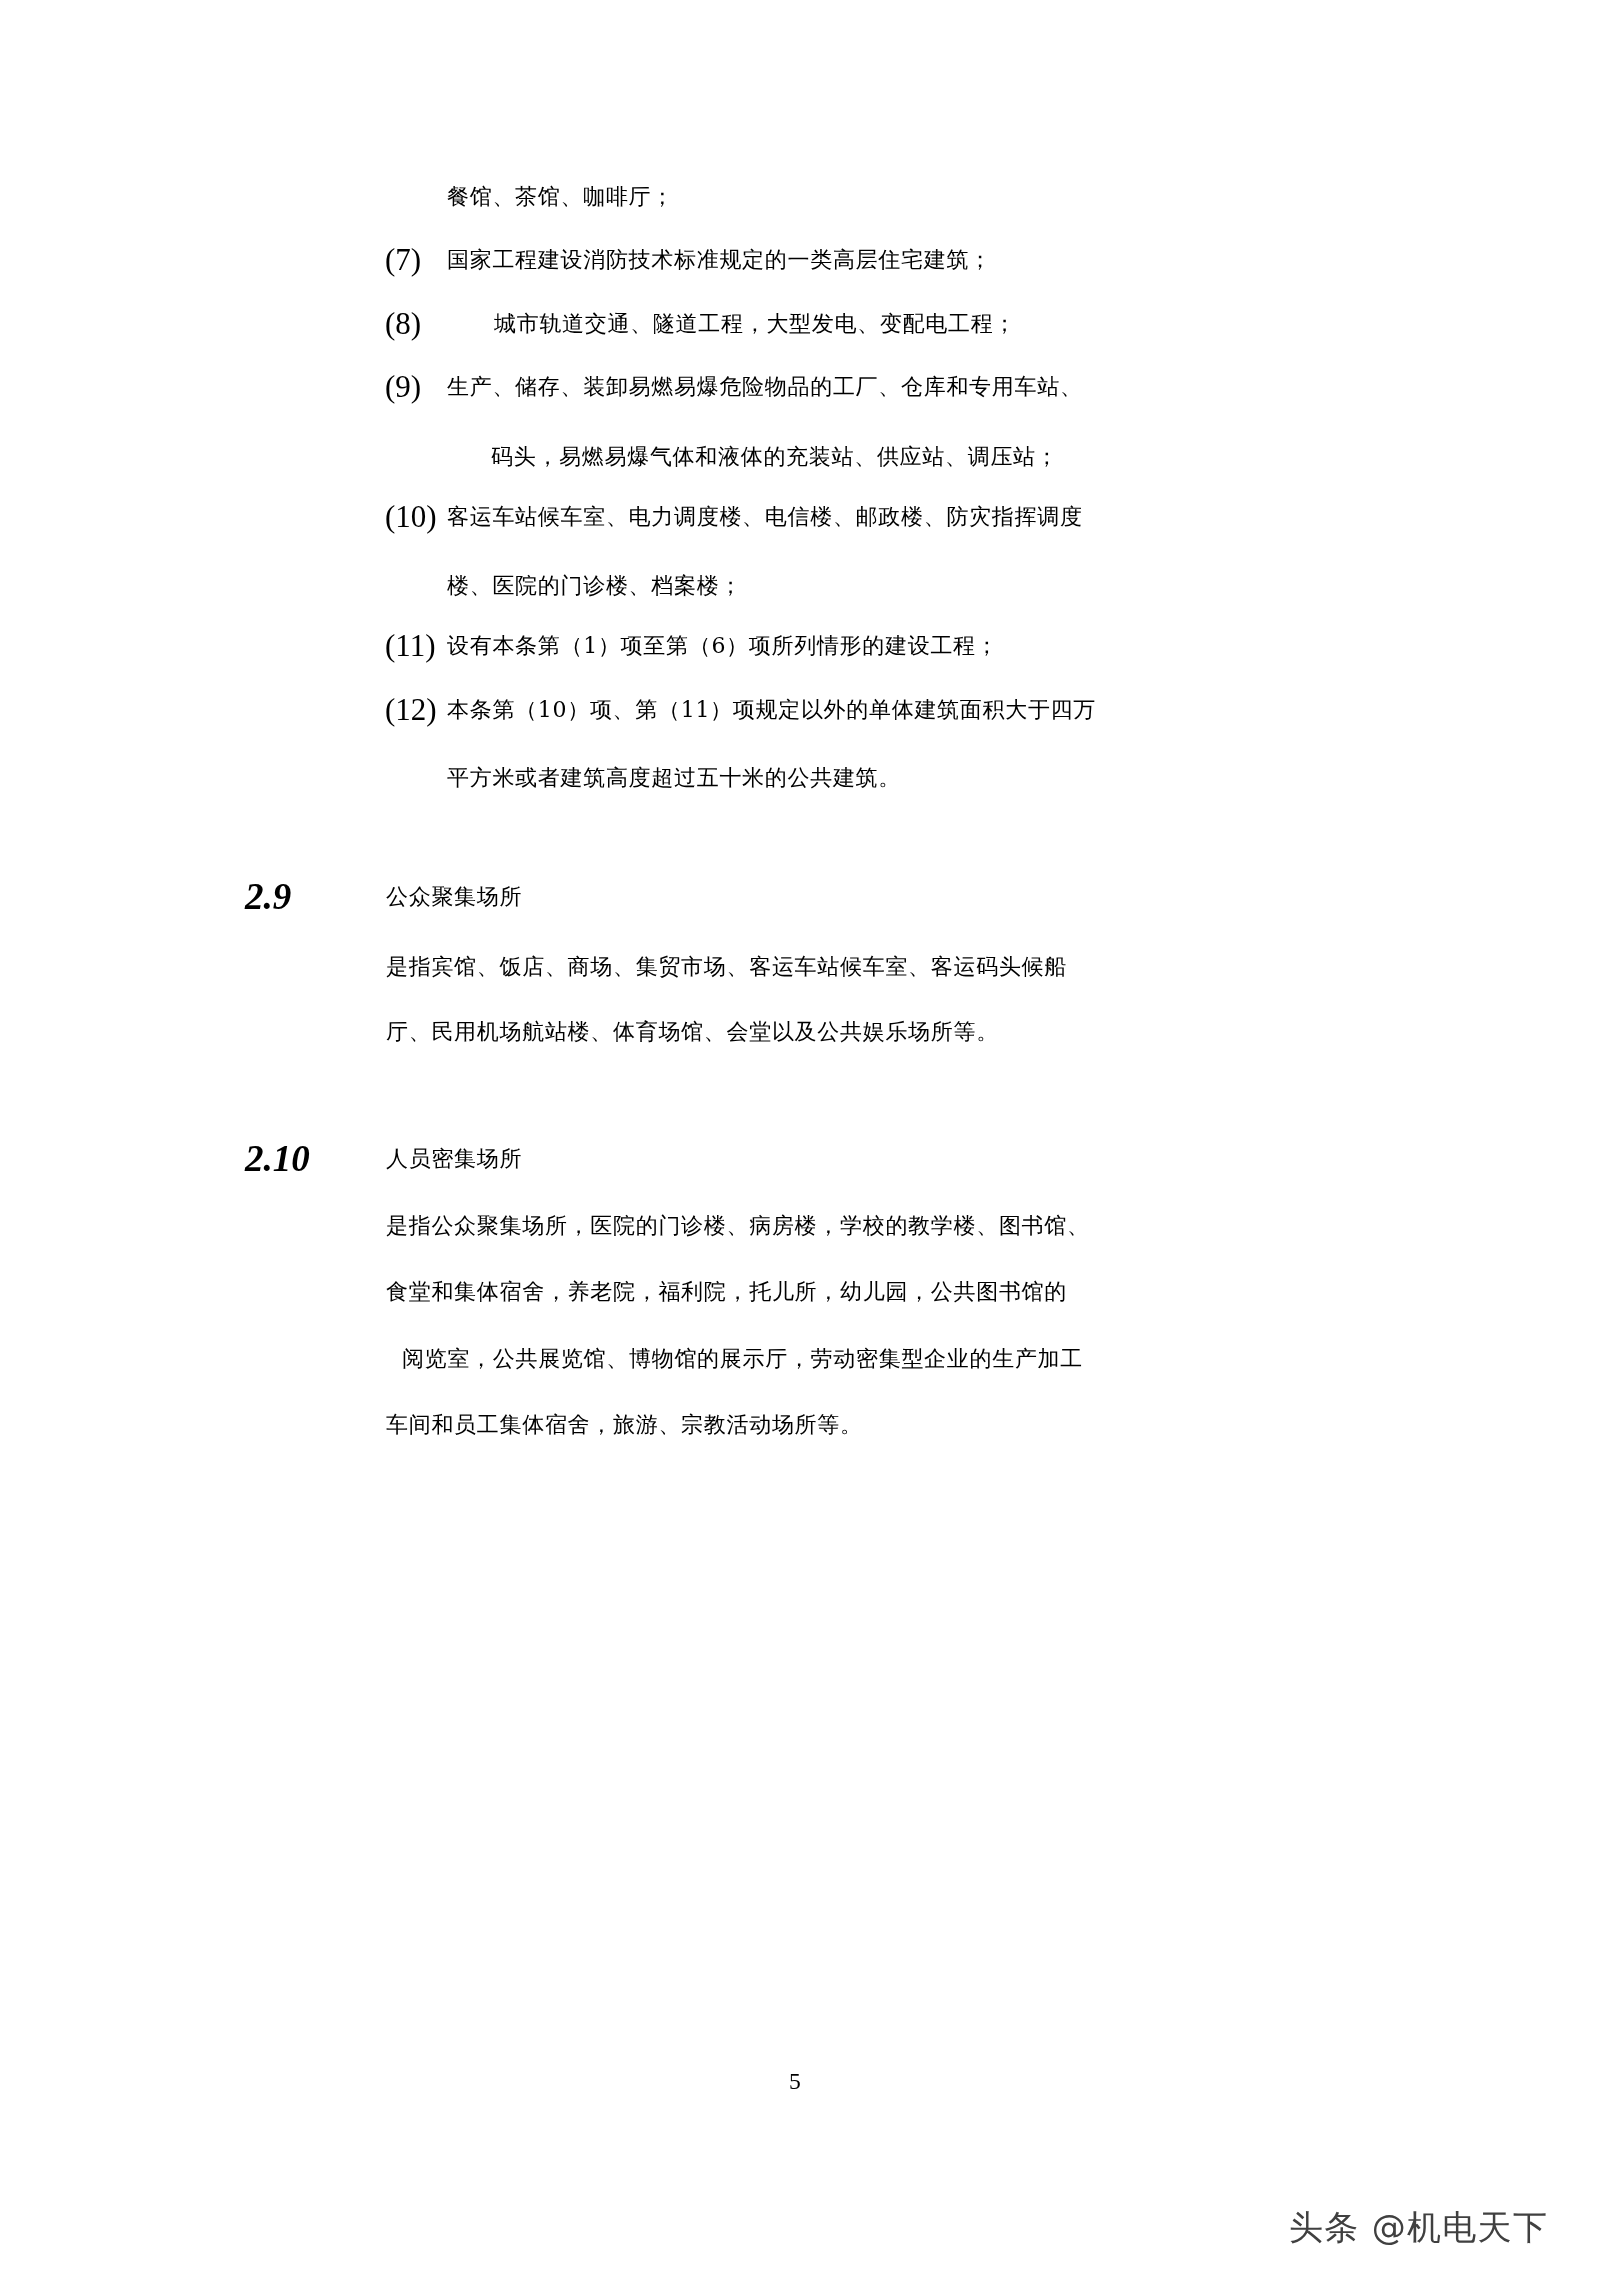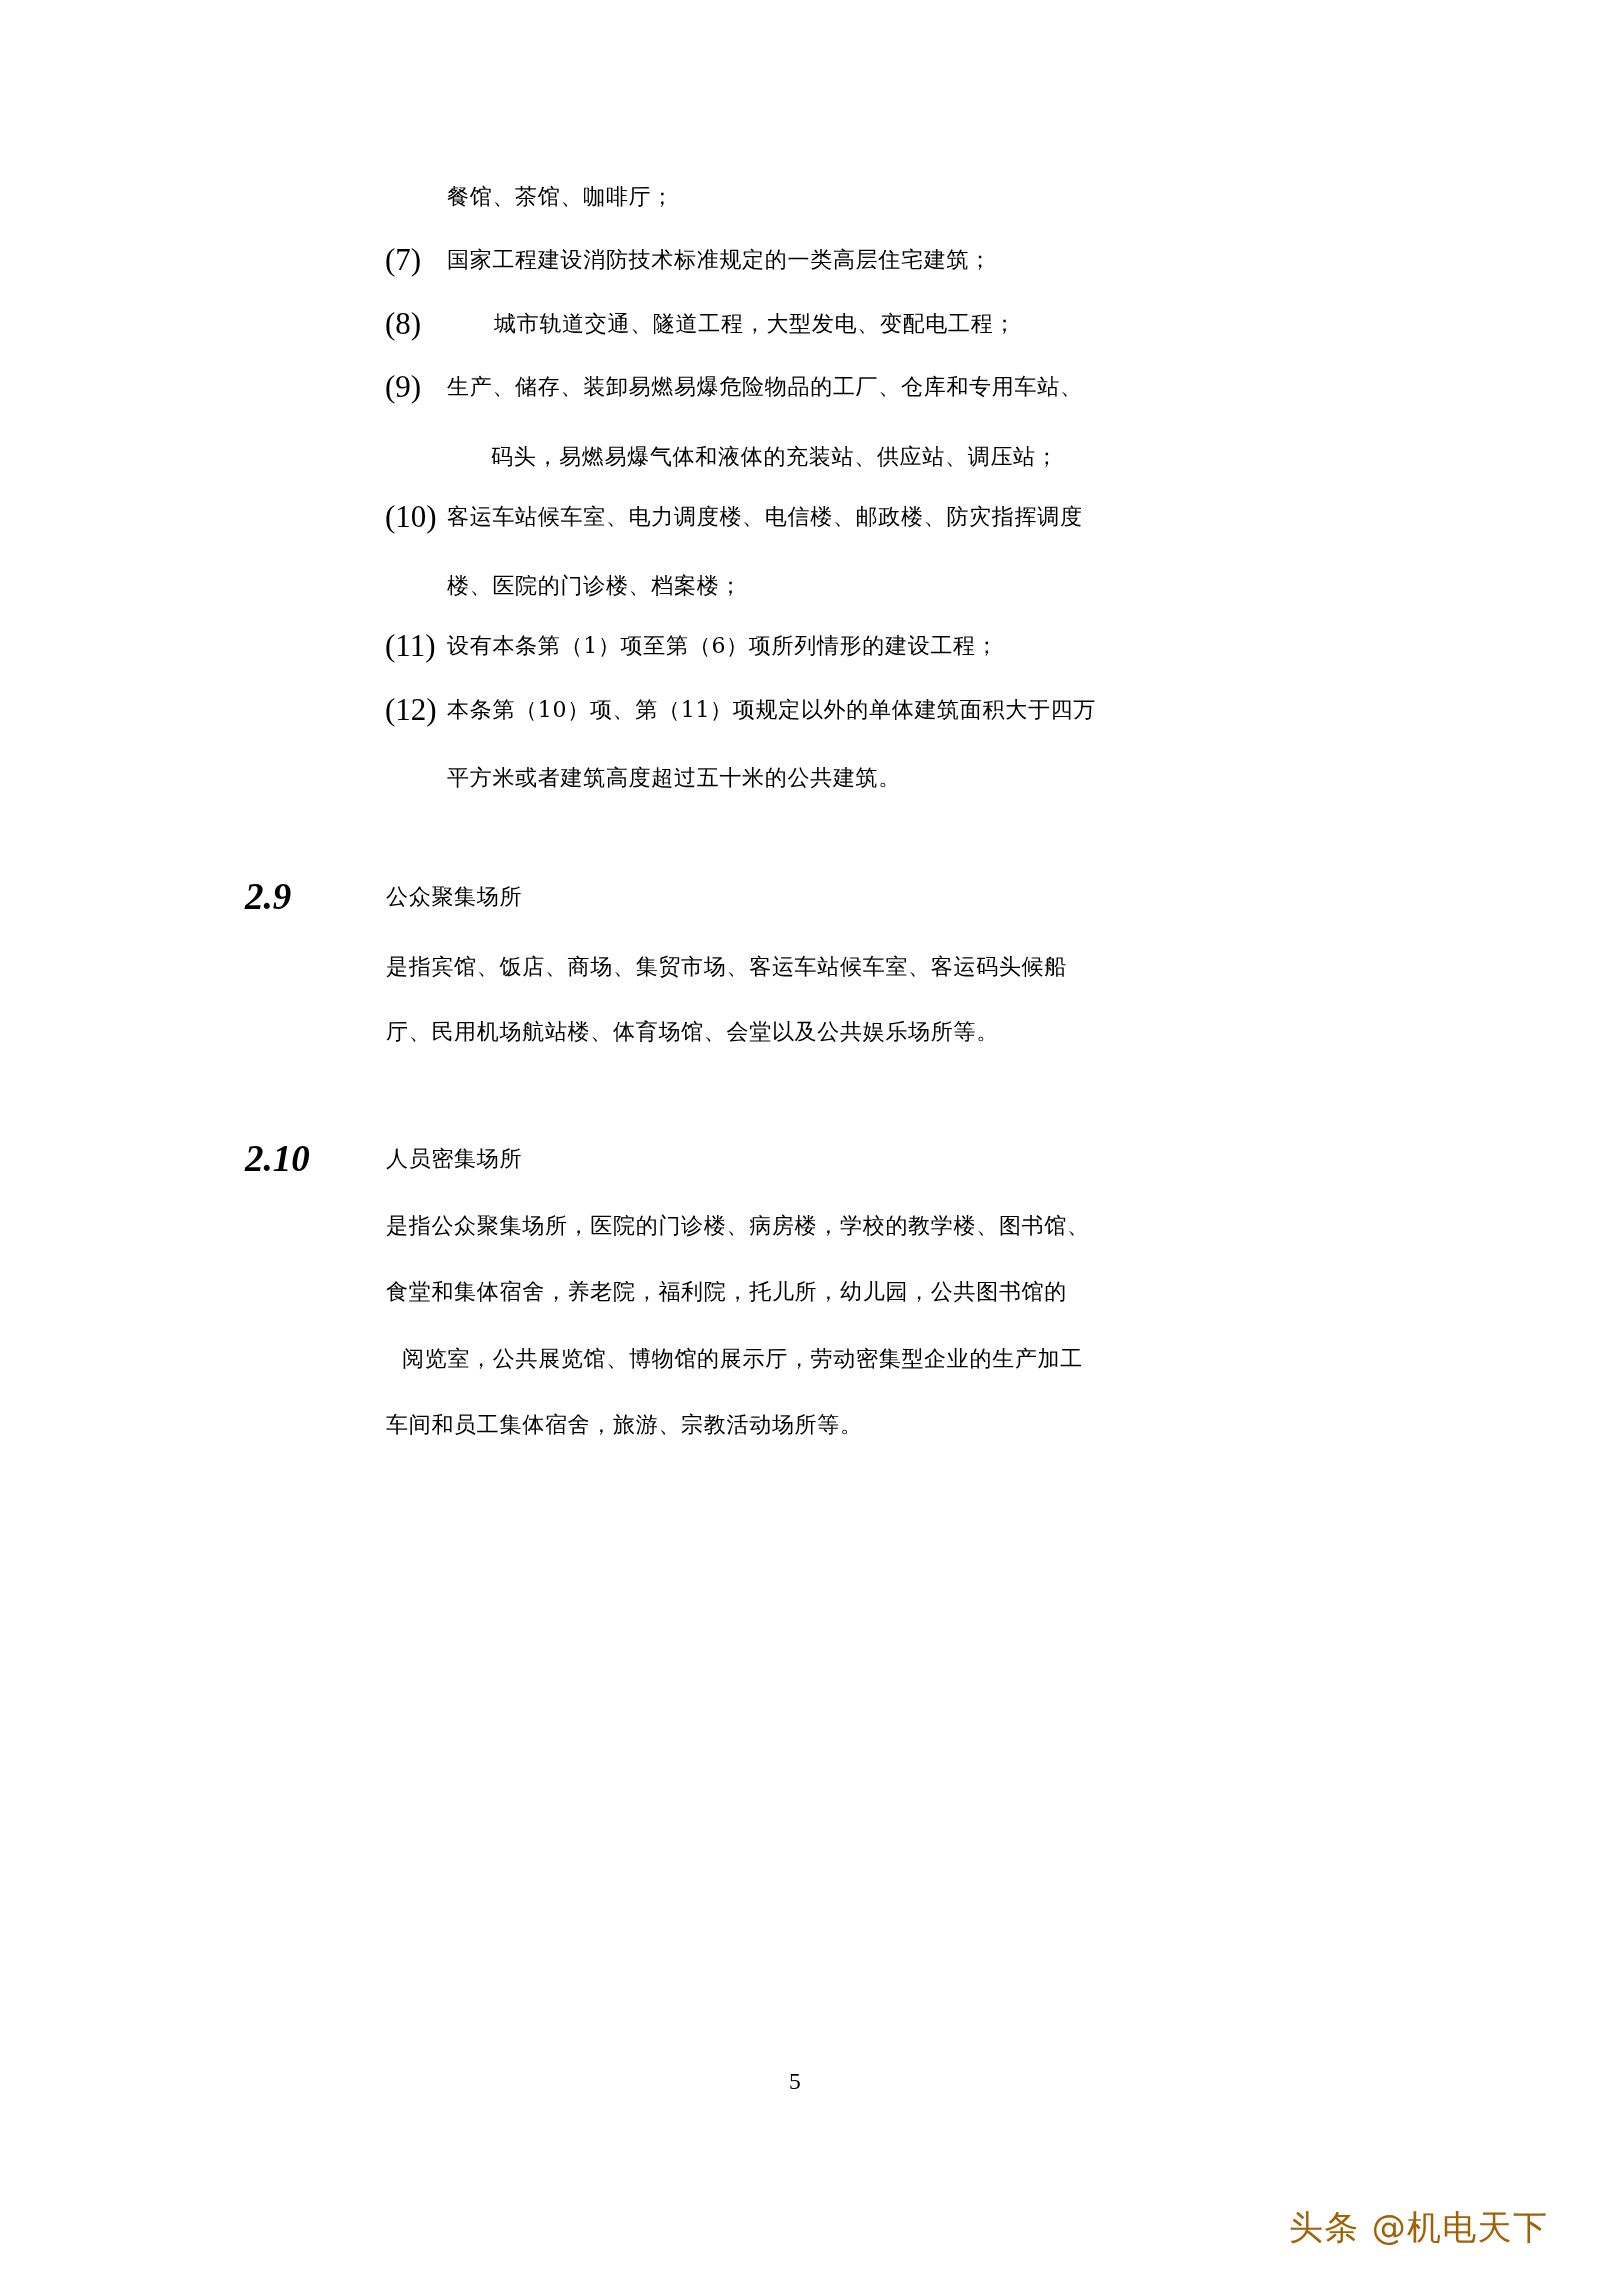--- a/index.html
+++ b/index.html
@@ -2,21 +2,21 @@
 <html style="font-size:10.5px"><head>
 <meta charset="utf-8">
 <style>
   html, body { margin: 0; padding: 0; background: #ffffff; }
   body { width: 1623px; height: 2295px; position: relative; overflow: hidden;
          font-family: "DejaVu Serif", "Liberation Serif", serif; color: #000; }
   .line { position: absolute; font-size: 22px; line-height: 39px; white-space: nowrap; letter-spacing: 0.7px; }
   .num { position: absolute; font-family: "Liberation Serif", serif; font-size: 31px; line-height: 39px; }
   .sec-num { position: absolute; font-family: "Liberation Serif", serif; font-weight: bold; font-style: italic; font-size: 37px; line-height: 39px; }
   .page-num { position: absolute; left: 789px; top: 2068px; font-family: "Liberation Serif", serif; font-size: 23.6px; }
-  .watermark { position: absolute; left: 1289px; top: 2205px; font-family: "DejaVu Sans", sans-serif; font-size: 34px; color: #a16207; letter-spacing: 1.3px; }
+  .watermark { position: absolute; left: 1289px; top: 2205px; font-family: "DejaVu Sans", sans-serif; font-size: 34px; color: #404040; letter-spacing: 1.3px; }
 </style>
 </head>
 <body>
 
 <div>
   <div class="line" style="left:447px; top:177px;">餐馆、茶馆、咖啡厅；</div>
 </div>
 
 <div>
   <div class="num" style="left:385px; top:240px;">(7)</div>

